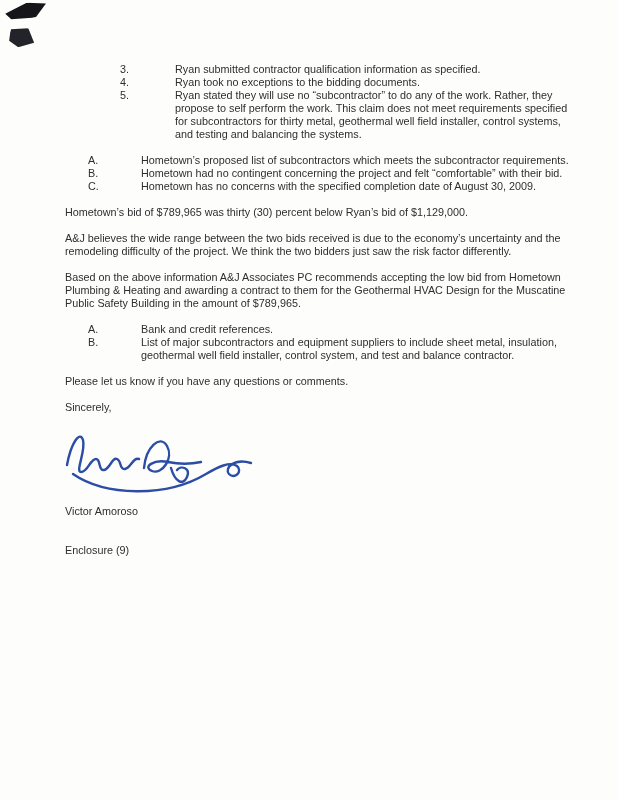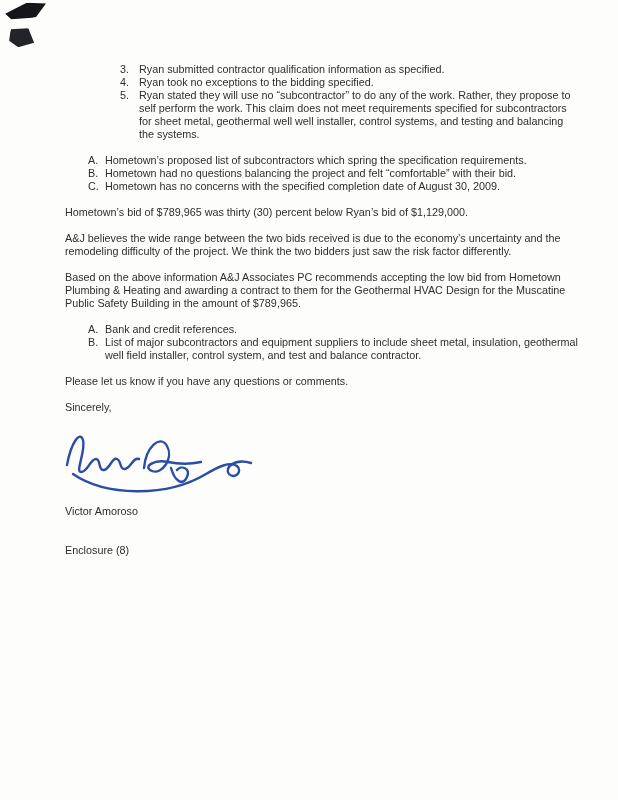--- a/index.html
+++ b/index.html
@@ -36,21 +36,21 @@
     font-size: 10.8px;
     line-height: 13px;
     color: #2e2e30;
   }
   .block { margin-bottom: 13px; }
   .li { display: flex; }
   .numlist { padding-left: 55px; }
   .numlist .lab { flex: 0 0 19px; width: 19px; }
   .letlist { padding-left: 23px; }
   .letlist .lab { flex: 0 0 17px; width: 17px; }
-  .txt { flex: 1 1 auto; }
+  .txt { flex: 1 1 auto; margin-left: 36px; }
   .closing { margin-top: 8px; margin-bottom: 11px; }
   .sigwrap { position: relative; height: 80px; margin-left: -12px; }
   .sigwrap svg { position: absolute; left: 0; top: -4px; }
   .signer { margin-bottom: 0; }
   .enclosure { margin-top: 26px; }
 </style>
 </head>
 <body>
 
 <div class="page">
@@ -60,37 +60,37 @@
 
   <div class="content">
 
     <div class="block numlist">
       <div class="li">
         <span class="lab">3.</span>
         <span class="txt">Ryan submitted contractor qualification information as specified.</span>
       </div>
       <div class="li">
         <span class="lab">4.</span>
-        <span class="txt">Ryan took no exceptions to the bidding specified.</span>
+        <span class="txt">Ryan took no exceptions to the bidding documents.</span>
       </div>
       <div class="li">
         <span class="lab">5.</span>
-        <span class="txt">Ryan stated they will use no “subcontractor” to do any of the work.  Rather, they propose to self perform the work.  This claim does not meet requirements specified for subcontractors for sheet metal, geothermal well well installer, control systems, and testing and balancing the systems.</span>
+        <span class="txt">Ryan stated they will use no “subcontractor” to do any of the work.  Rather, they propose to self perform the work.  This claim does not meet requirements specified for subcontractors for thirty metal, geothermal well field installer, control systems, and testing and balancing the systems.</span>
       </div>
     </div>
 
     <div class="block">
       <div class="letlist">
         <div class="li">
           <span class="lab">A.</span>
-          <span class="txt">Hometown’s proposed list of subcontractors which spring the specification requirements.</span>
+          <span class="txt">Hometown’s proposed list of subcontractors which meets the subcontractor requirements.</span>
         </div>
         <div class="li">
           <span class="lab">B.</span>
-          <span class="txt">Hometown had no questions balancing the project and felt “comfortable” with their bid.</span>
+          <span class="txt">Hometown had no contingent concerning the project and felt “comfortable” with their bid.</span>
         </div>
         <div class="li">
           <span class="lab">C.</span>
           <span class="txt">Hometown has no concerns with the specified completion date of August 30, 2009.</span>
         </div>
       </div>
     </div>
 
     <div class="block para">Hometown’s bid of $789,965 was thirty (30) percent below Ryan’s bid of $1,129,000.</div>
 
@@ -123,16 +123,16 @@
           <path d="M14 44 C18 22 27 9 30 19 C33 30 22 51 28 51 C35 51 37 38 43 38 C48 38 45 50 51 49 C57 48 59 36 64 38 C69 40 66 49 72 48 C78 47 80 36 86 38"></path>
           <path d="M91 47 C93 26 107 13 114 25 C121 37 109 54 99 50 C89 46 101 38 115 41 C129 44 139 43 148 41"></path>
           <path d="M20 53 C52 75 113 77 153 53 C165 46 177 40 184 45 C190 50 182 59 176 53 C171 47 181 37 198 42"></path>
           <path d="M118 47 C122 61 130 65 134 56 C138 47 128 44 124 49"></path>
         </g>
       </svg>
     </div>
 
     <div class="block signer">Victor Amoroso</div>
 
-    <div class="block enclosure">Enclosure (8)</div>
+    <div class="block enclosure">Enclosure (9)</div>
 
   </div>
 </div>
 
 </body></html>

